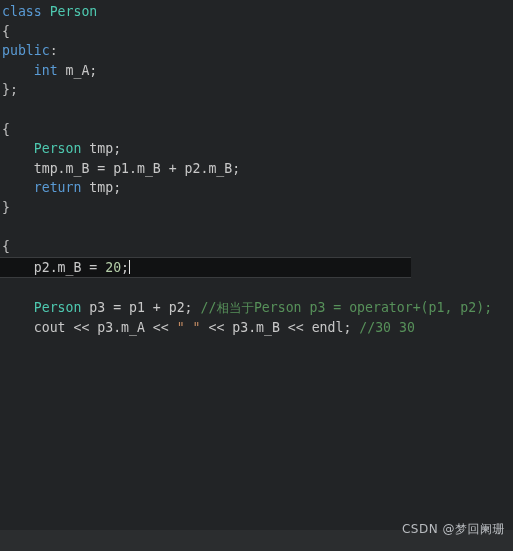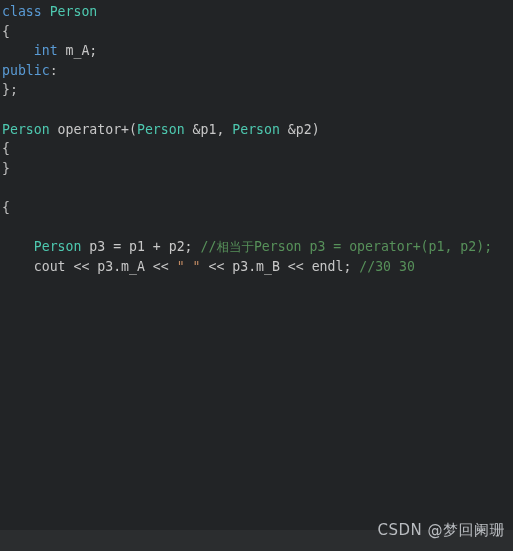--- a/index.html
+++ b/index.html
@@ -73,45 +73,48 @@
     top: 530px;
     width: 513px;
     height: 21px;
     background: #2b2d2f;
   }
   #watermark {
     position: absolute;
     right: 8px;
     top: 521px;
     font-family: "DejaVu Sans", "Liberation Sans", sans-serif;
-    font-size: 15px;
+    font-size: 12px;
     color: #b9bcc0;
     letter-spacing: 0.5px;
     white-space: nowrap;
     z-index: 5;
   }
 </style>
 </head>
 <body>
 
 <div id="app">
 
   <div id="editor">
     <div class="code-area" id="code-area">
         <div class="line"><span class="kw">class</span><span class="pl"> </span><span class="type">Person</span></div>
         <div class="line"><span class="punc">{</span></div>
+        <div class="line"><span class="kw">public</span><span class="punc">:</span></div>
         <div class="line"><span class="pl">    </span><span class="kw">int</span><span class="pl"> m_A;</span></div>
-        <div class="line"><span class="kw">public</span><span class="punc">:</span></div>
         <div class="line"><span class="punc">};</span></div>
         <div class="line">&nbsp;</div>
-        <div class="line"><span class="type">Person</span><span class="pl"> operator+(</span><span class="type">Person</span><span class="pl"> &amp;p1, </span><span class="type">Person</span><span class="pl"> &amp;p2)</span></div>
         <div class="line"><span class="punc">{</span></div>
+        <div class="line"><span class="pl">    </span><span class="type">Person</span><span class="pl"> tmp;</span></div>
+        <div class="line"><span class="pl">    tmp.m_B = p1.m_B + p2.m_B;</span></div>
+        <div class="line"><span class="pl">    </span><span class="kw">return</span><span class="pl"> tmp;</span></div>
         <div class="line"><span class="punc">}</span></div>
         <div class="line">&nbsp;</div>
         <div class="line"><span class="punc">{</span></div>
+        <div class="line current"><span class="pl">    p2.m_B = </span><span class="num">20</span><span class="pl">;</span><span class="caret"></span></div>
         <div class="line">&nbsp;</div>
         <div class="line"><span class="pl">    </span><span class="type">Person</span><span class="pl"> p3 = p1 + p2; </span><span class="cmt"><span>//</span><span class="cjk">相当于</span><span>Person p3 = operator+(p1, p2);</span></span></div>
         <div class="line"><span class="pl">    cout &lt;&lt; p3.m_A &lt;&lt; </span><span class="str">" "</span><span class="pl"> &lt;&lt; p3.m_B &lt;&lt; endl; </span><span class="cmt">//30 30</span></div>
         <div class="line">&nbsp;</div>
       </div>
   </div>
 
   <div id="footer-bar"></div>
 
   <div id="watermark">CSDN @梦回阑珊</div>

